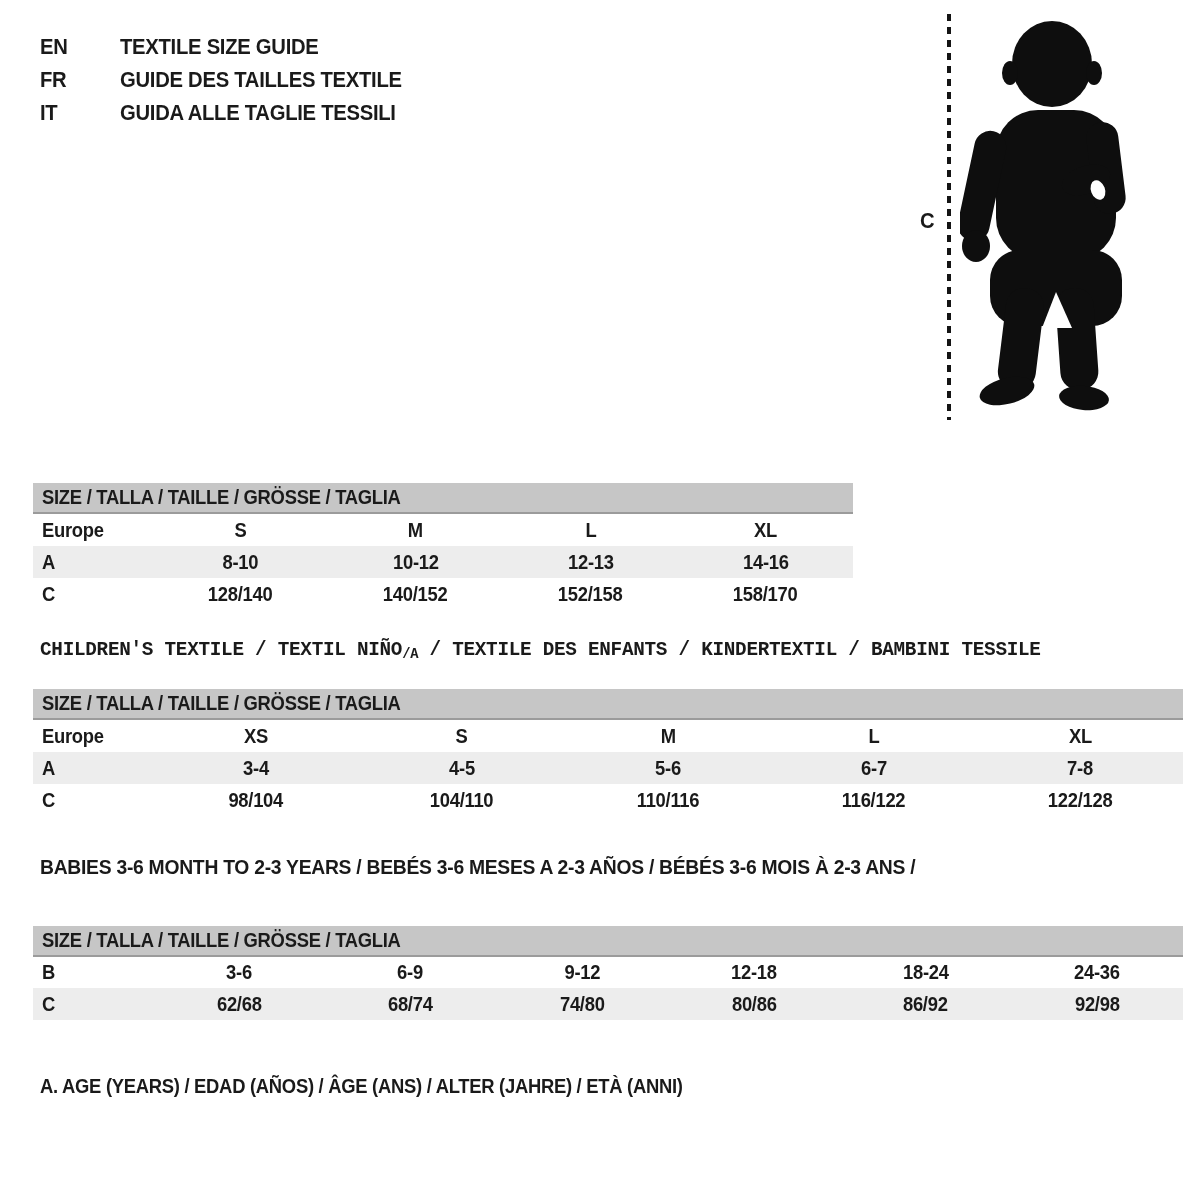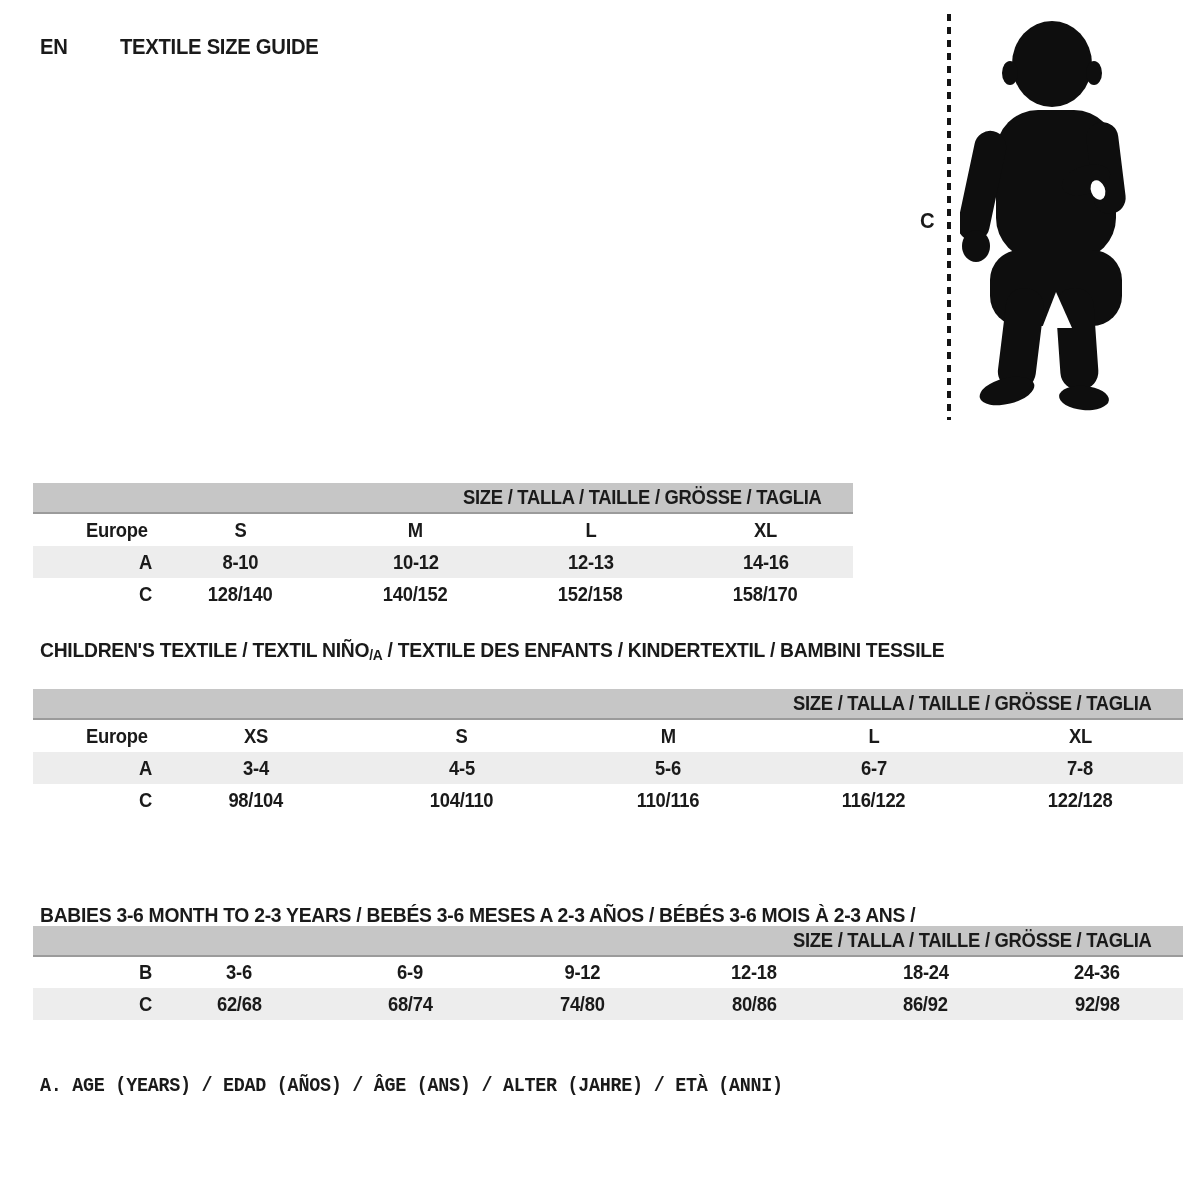--- a/index.html
+++ b/index.html
@@ -23,49 +23,57 @@
   .figure-label { position:absolute; left:20px; top:194px; font-size:22px; }
   .dash-line {
     position:absolute; left:47px; top:0; width:4px; height:406px;
     background:repeating-linear-gradient(to bottom, #141414 0 7px, transparent 7px 13px);
   }
   .figure svg { position:absolute; left:60px; top:4px; }
 
   
   .sec-title { position:absolute; font-size:21px; line-height:24px; }
   #junior-title   { left:40px; top:434px; }
-  #children-title { left:40px; top:638px; }
-  #babies-title   { left:40px; top:849px; line-height:35px;margin-top:48px; }
+  #children-title { left:40px; top:638px;font-family:Liberation Mono, monospace; }
+  #babies-title   { left:40px; top:849px; line-height:35px; }
   .sub { font-size:15px; position:relative; top:3px; letter-spacing:-0.3px; }
 
   
   table.size-table { position:absolute; border-collapse:collapse; table-layout:fixed; font-size:20px; }
   #junior-table   { left:33px; top:483px;  width:820px; }
   #children-table { left:33px; top:689px;  width:1150px; }
   #babies-table   { left:33px; top:926px;  width:1150px; }
   col.c-label { width:120px; }
   td { padding:0; text-align:center; vertical-align:middle; }
-  td.lab, tr.band td { text-align:right; padding-left:21px; }
+  td.lab, tr.band td { text-align:left; padding-left:9px; }
   tr.band td { background:#c6c6c6; border-bottom:2px solid #9b9b9b; height:30px; }
   tr.cols td { height:33px; }
   tr.data td { height:32px; }
   tr.shade td { background:#ededed; }
 
   
-  .footnotes { position:absolute; left:40px; top:1068px; font-size:20px; line-height:36px;font-family:Liberation Mono, monospace; }
+  .footnotes { position:absolute; left:40px; top:1068px; font-size:20px; line-height:36px; }
 </style>
 </head>
 <body>
 
 <div class="page">
 
   <section class="lang-block">
     <div class="lang-row">
       <span class="lang-code txt">EN</span>
       <span class="txt">TEXTILE SIZE GUIDE</span>
+    </div>
+    <div class="lang-row">
+      <span class="lang-code txt">FR</span>
+      <span class="txt">GUIDE DES TAILLES TEXTILE</span>
+    </div>
+    <div class="lang-row">
+      <span class="lang-code txt">IT</span>
+      <span class="txt">GUIDA ALLE TAGLIE TESSILI</span>
     </div>
   </section>
 
   <figure class="figure">
     <span class="figure-label txt">C</span>
     <div class="dash-line"></div>
     <svg width="172" height="400" viewBox="0 0 172 400" aria-hidden="true">
       <g fill="#0e0e0e">
         <ellipse cx="92" cy="46" rx="40" ry="43"></ellipse>
         <ellipse cx="50" cy="55" rx="8" ry="12"></ellipse>

